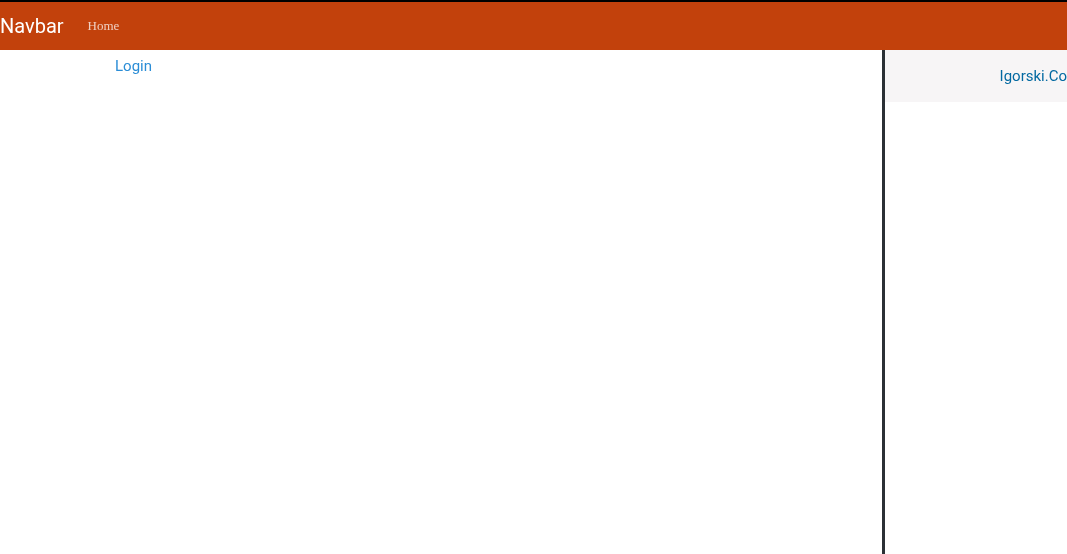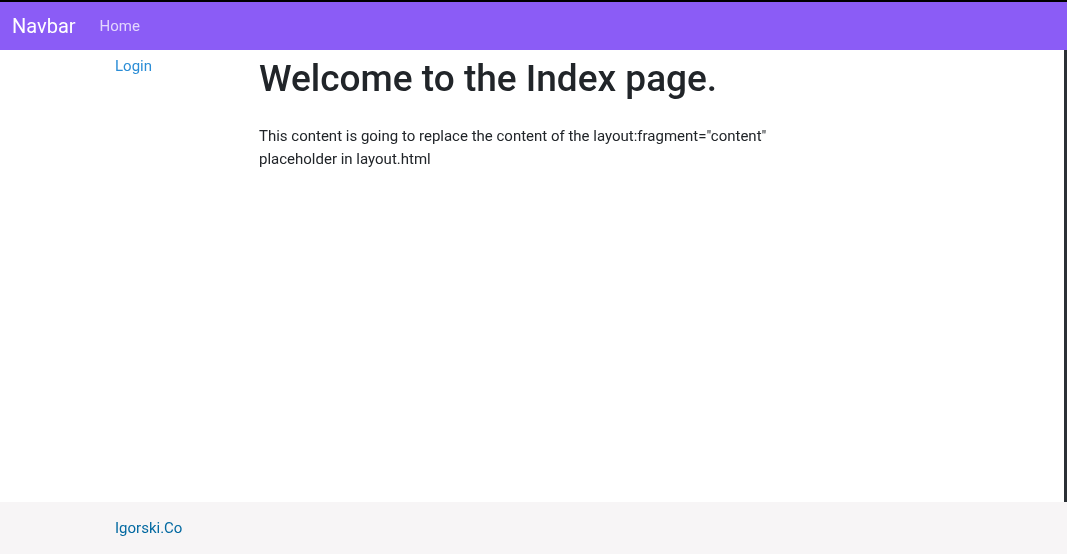--- a/index.html
+++ b/index.html
@@ -13,42 +13,43 @@
       height: 554px;
       display: flex;
       flex-direction: column;
       background: #ffffff;
     }
     .top-bar {
       height: 2px;
       background: #000000;
     }
     .navbar {
-      background: #8b5cf6;
+      background: #c2410c;
       height: 48px;
       display: flex;
       align-items: center;
-      padding: 0 12px;
+      padding: 0 0;
     }
     .navbar-brand {
       color: #ffffff;
       font-size: 20px;
       margin-right: 16px;
     }
     .navbar-item {
       color: rgba(255,255,255,0.75);
-      font-size: 15px;
+      font-size: 13px;
       padding: 0 8px;
       cursor: pointer;
+      font-family: Liberation Serif, serif;
     }
     .content-wrap {
       flex: 1;
       position: relative;
       display: flex;
-      flex-direction: column;
+      flex-direction: row;
     }
     .main-area {
       position: relative;
       flex: 1;
     }
     .sidebar-link {
       position: absolute;
       left: 115px;
       top: 7px;
       color: #2b8dd6;
@@ -99,22 +100,18 @@
 <div class="top-bar"></div>
 
 <nav class="navbar">
   <span class="navbar-brand">Navbar</span>
   <span class="navbar-item">Home</span>
 </nav>
 
 <div class="content-wrap">
   <div class="main-area">
     <a class="sidebar-link">Login</a>
-    <div class="page-content">
-      <h1 class="page-title">Welcome to the Index page.</h1>
-      <p class="page-body">This content is going to replace the content of the layout:fragment="content" placeholder in layout.html</p>
-    </div>
     <div class="right-border"></div>
   </div>
   <footer class="footer">
     <a class="footer-link">Igorski.Co</a>
   </footer>
 </div>
 
 </body></html>

